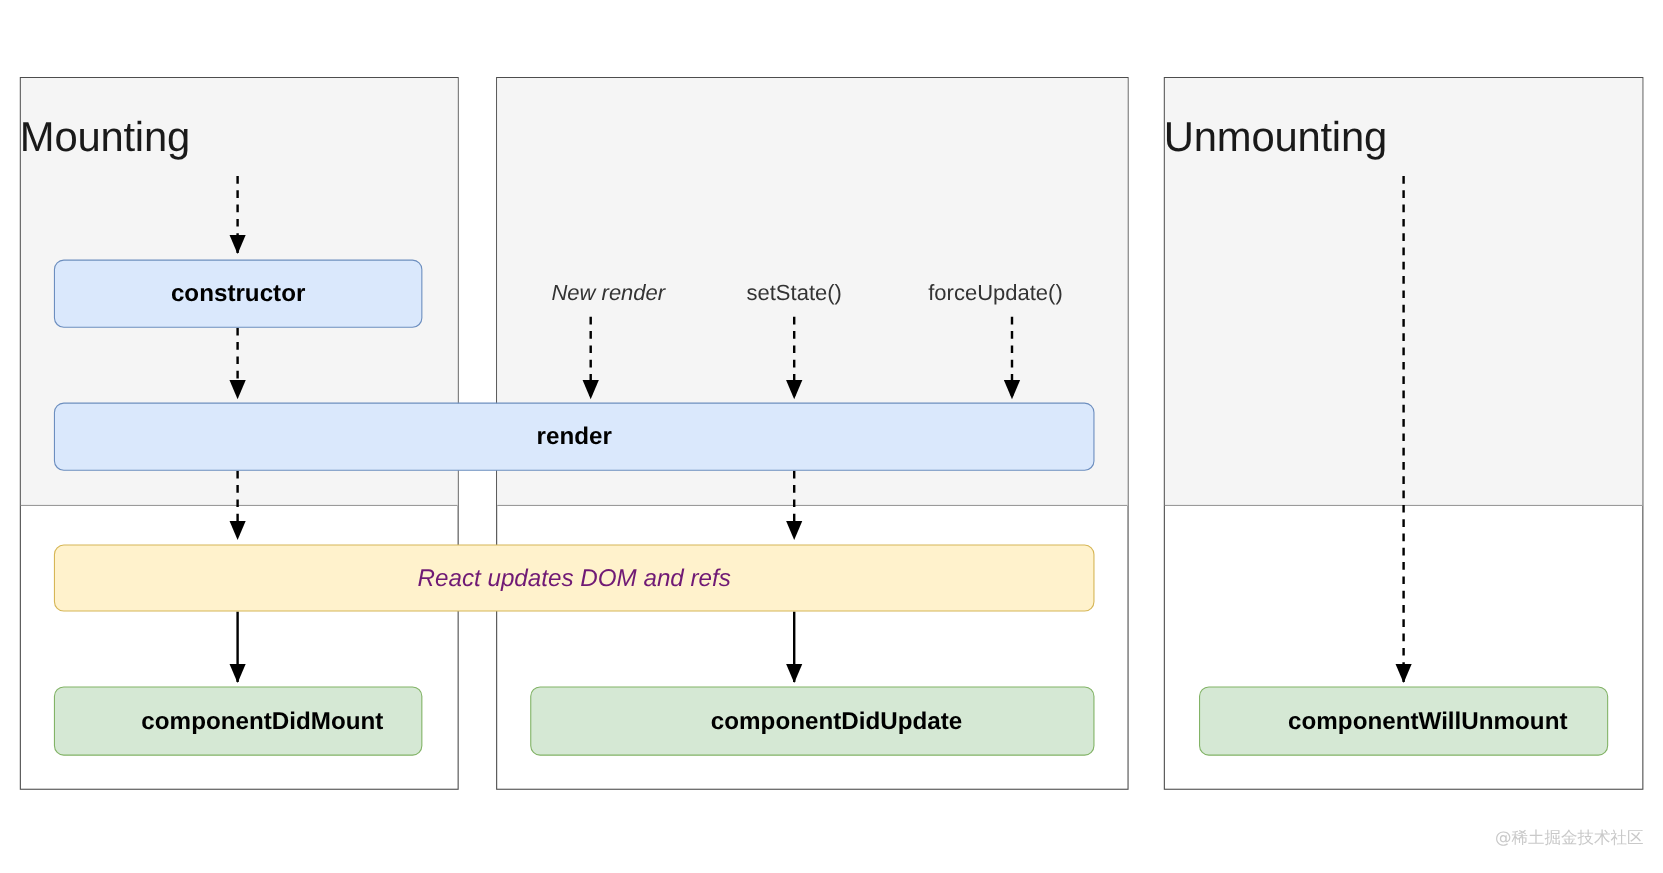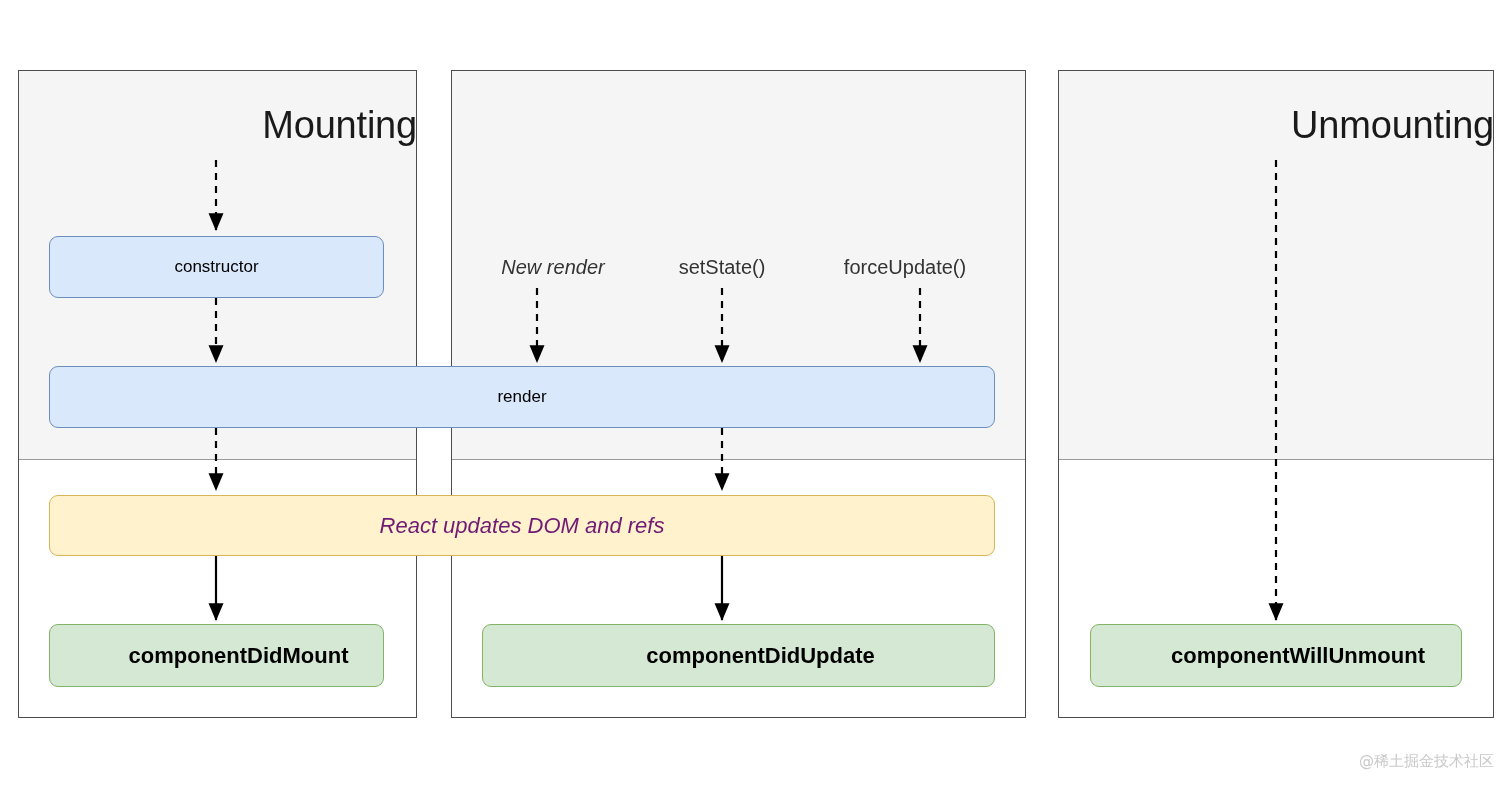--- a/index.html
+++ b/index.html
@@ -27,21 +27,21 @@
     background: transparent;
   }
   .panel-top {
     position: absolute;
     box-sizing: border-box;
     background: #f5f5f5;
     border-bottom: 1px solid #9a9a9a;
   }
   .panel-title {
     position: absolute;
-    text-align: right;
+    text-align: left;
     font-size: 38px;
     font-weight: 400;
     color: #1a1a1a;
     letter-spacing: -0.2px;
     white-space: nowrap;
   }
 
   
   .lbox {
     position: absolute;
@@ -49,22 +49,22 @@
     border-radius: 9px;
     display: flex;
     align-items: center;
     justify-content: center;
     text-align: center;
     white-space: nowrap;
   }
   .lbox.blue {
     background: #dae8fc;
     border: 1.6px solid #6c8ebf;
-    font-weight: normal;
-    font-size: 17px;
+    font-weight: bold;
+    font-size: 22px;
     color: #000000;
   }
   .lbox.green {
     background: #d5e8d4;
     border: 1.6px solid #82b366;
     font-weight: bold;
     font-size: 22px;
     color: #000000;
     padding-left: 44px;
   }

